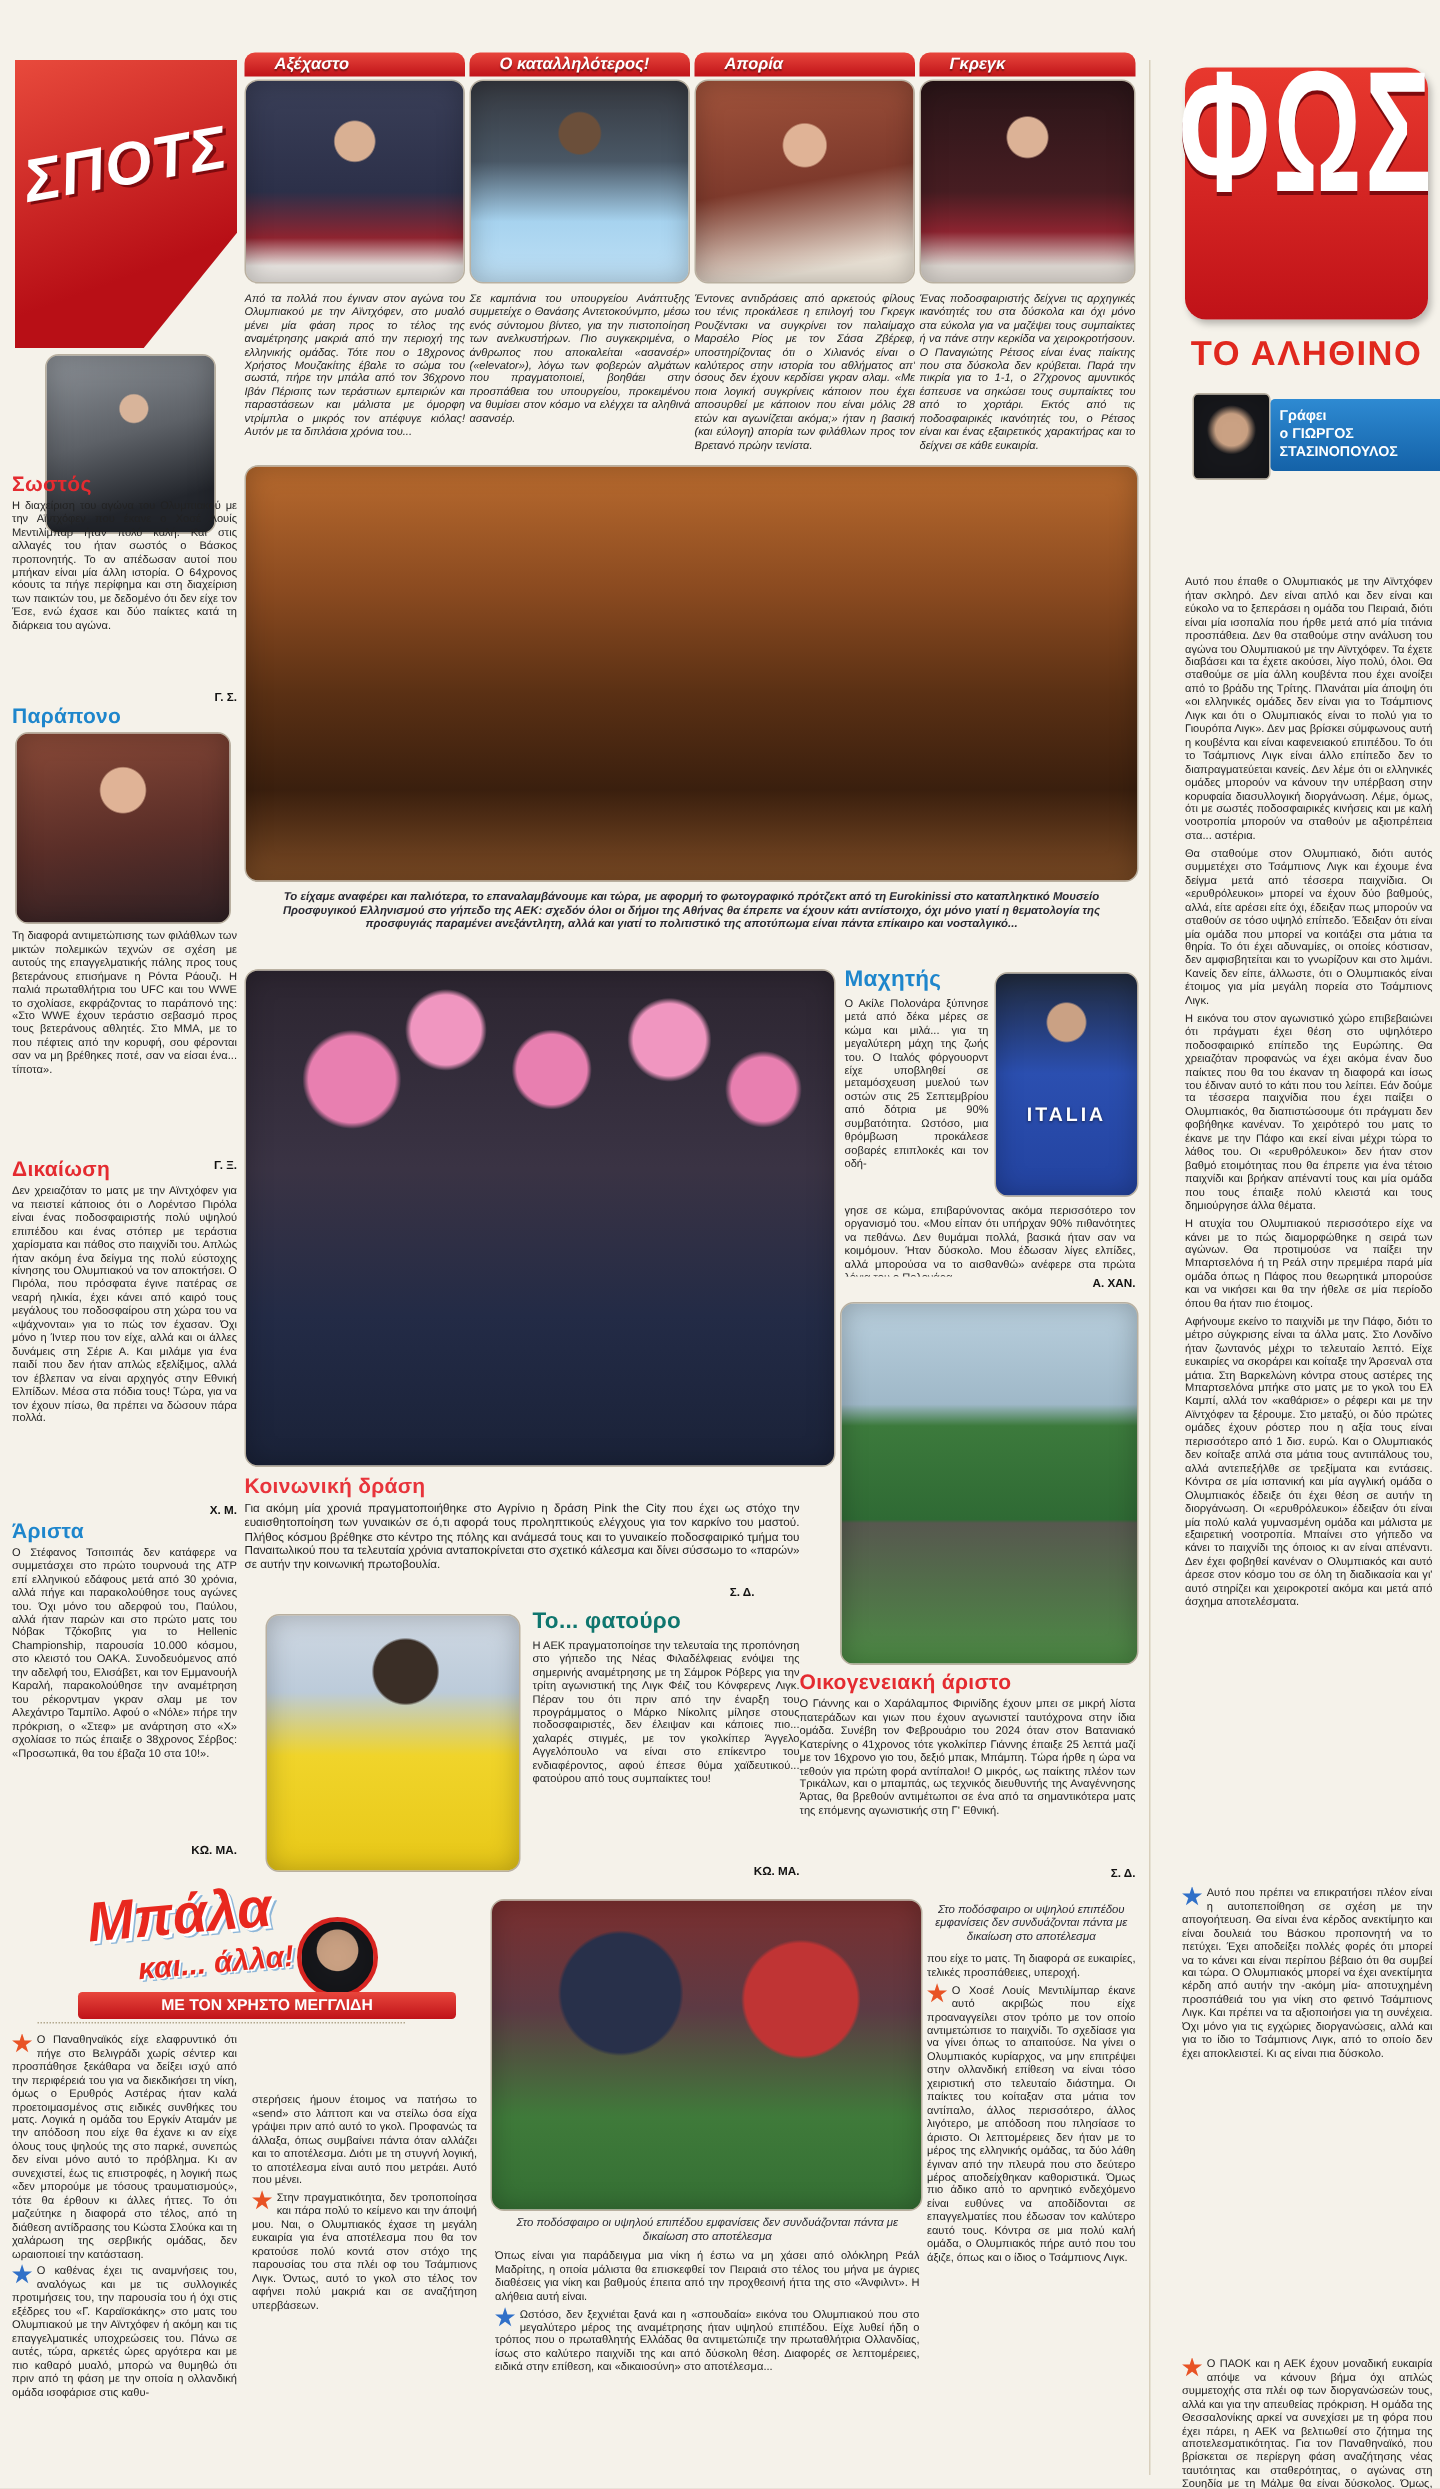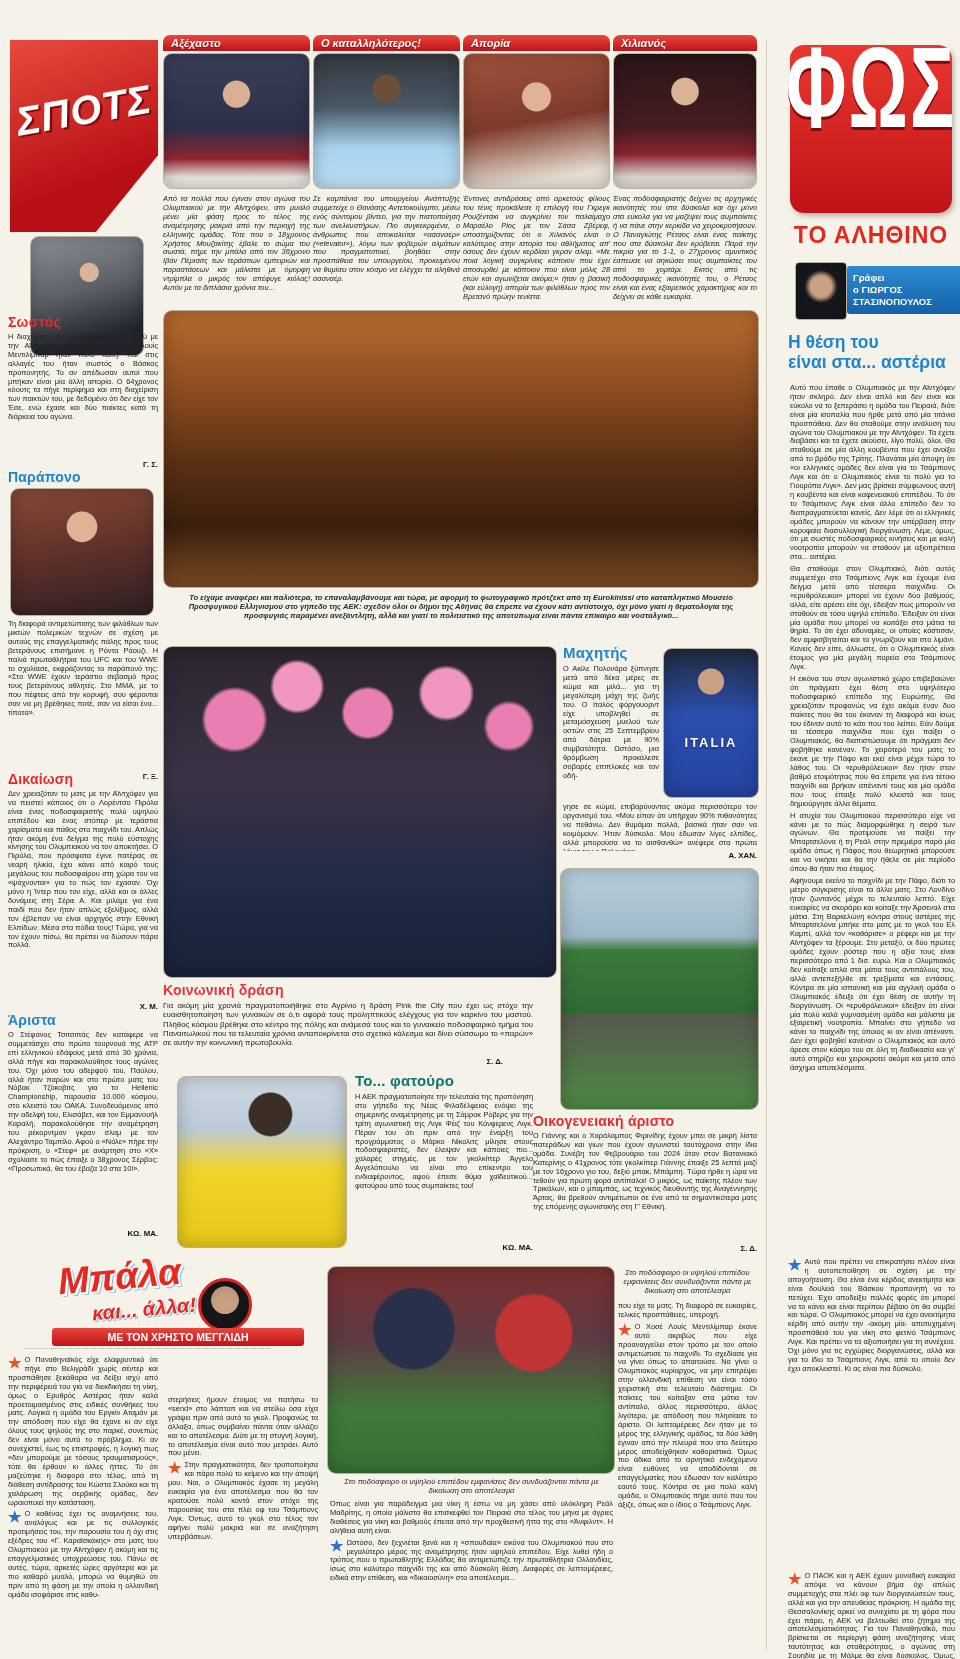--- a/index.html
+++ b/index.html
@@ -1,21 +1,21 @@
 <!DOCTYPE html>
 <html><head>
 <meta charset="utf-8">
 <style>
   html,body{margin:0;padding:0;background:#ddd8cc;}
   #page{position:relative;width:960px;height:1659px;background:#f5f2ea;margin:0 auto;overflow:hidden;
         font-family:"Liberation Sans", sans-serif;color:#1d1d1f;}
   .abs{position:absolute;}
   
   .kicker{height:16px;border-radius:7px 7px 0 0;background:linear-gradient(180deg,#e8463c,#c01319);
-          color:#fff;font-weight:bold;font-style:italic;font-size:11px;line-height:16px;padding-left:8px;
+          color:#fff;font-weight:bold;font-style:italic;font-size:11px;line-height:16px;padding-left:20px;
           text-shadow:0 1px 1px rgba(0,0,0,.4);}
   
   .photo{border-radius:9px;border:1px solid #b9b0a0;box-shadow:inset 0 0 18px rgba(0,0,0,.25);overflow:hidden;}
   .ph-coach{background:radial-gradient(circle at 52% 30%,#d8b49a 9%,rgba(0,0,0,0) 10%),linear-gradient(165deg,#8d9298 0%,#5d6167 45%,#23262c 80%);}
   .ph-mouza{background:radial-gradient(circle at 50% 30%,#d9b093 11%,rgba(0,0,0,0) 12%),linear-gradient(180deg,#3a3f58 0%,#2c3049 55%,#8e2430 78%,#e8e4e0 92%);}
   .ph-giannis{background:radial-gradient(circle at 50% 26%,#6b4f3a 11%,rgba(0,0,0,0) 12%),linear-gradient(180deg,#35383f 0%,#4a5866 40%,#a7d3ef 70%,#bfe0f5 100%);}
   .ph-aporia{background:radial-gradient(circle at 50% 32%,#e0b396 12%,rgba(0,0,0,0) 13%),linear-gradient(170deg,#a2543c 0%,#7e3a2c 50%,#e8e0d4 88%);}
   .ph-retsos{background:radial-gradient(circle at 50% 28%,#dcb296 11%,rgba(0,0,0,0) 12%),linear-gradient(180deg,#2a1518 0%,#471d22 55%,#8c2430 75%,#ded8d2 92%);}
   .ph-still{background:linear-gradient(180deg,#b86a2e 0%,#8a4a20 30%,#5a3014 55%,#3a1f0e 78%,#7a4a24 100%);}
   .ph-balloons{background:radial-gradient(circle at 18% 22%,#e87fb0 7%,rgba(0,0,0,0) 8%),radial-gradient(circle at 34% 12%,#f096c0 6%,rgba(0,0,0,0) 7%),radial-gradient(circle at 52% 20%,#e87fb0 7%,rgba(0,0,0,0) 8%),radial-gradient(circle at 72% 14%,#f096c0 6%,rgba(0,0,0,0) 7%),radial-gradient(circle at 88% 24%,#e87fb0 5%,rgba(0,0,0,0) 6%),linear-gradient(180deg,#2c2530 0%,#3a3344 40%,#232b46 70%,#1a2238 100%);}
@@ -111,21 +111,21 @@
   </div>
 
   <div class="abs" style="left:463px;top:35px;width:147px;">
     <div class="kicker">Απορία</div>
     <div class="photo ph-aporia" style="width:145px;height:134px;margin-top:2px;"></div>
     <div class="body-txt" style="height:160px;margin-top:6px;font-style:italic;">Έντονες αντιδράσεις από αρκετούς φίλους του τένις προκάλεσε η επιλογή του Γκρεγκ Ρουζέντσκι να συγκρίνει τον παλαίμαχο Μαρσέλο Ρίος με τον Σάσα Ζβέρεφ, υποστηρίζοντας ότι ο Χιλιανός είναι ο καλύτερος στην ιστορία του αθλήματος απ' όσους δεν έχουν κερδίσει γκραν σλαμ. «Με ποια λογική συγκρίνεις κάποιον που έχει αποσυρθεί με κάποιον που είναι μόλις 28 ετών και αγωνίζεται ακόμα;» ήταν η βασική (και εύλογη) απορία των φιλάθλων προς τον Βρετανό πρώην τενίστα.</div>
     <div class="sign">Γ. Ξ.</div>
   </div>
 
   <div class="abs" style="left:613px;top:35px;width:144px;">
-    <div class="kicker">Χιλιανός</div>
+    <div class="kicker">Γκρεγκ</div>
     <div class="photo ph-retsos" style="width:142px;height:134px;margin-top:2px;"></div>
     <div class="body-txt" style="height:168px;margin-top:6px;font-style:italic;">Ένας ποδοσφαιριστής δείχνει τις αρχηγικές ικανότητές του στα δύσκολα και όχι μόνο στα εύκολα για να μαζέψει τους συμπαίκτες ή να πάνε στην κερκίδα να χειροκροτήσουν. Ο Παναγιώτης Ρέτσος είναι ένας παίκτης που στα δύσκολα δεν κρύβεται. Παρά την πικρία για το 1-1, ο 27χρονος αμυντικός έσπευσε να σηκώσει τους συμπαίκτες του από το χορτάρι. Εκτός από τις ποδοσφαιρικές ικανότητές του, ο Ρέτσος είναι και ένας εξαιρετικός χαρακτήρας και το δείχνει σε κάθε ευκαιρία.</div>
     <div class="sign">Γ. Σ.</div>
   </div>
 
   <div class="abs photo ph-still" style="left:163px;top:310px;width:594px;height:276px;"></div>
   <div class="abs cap" style="left:172px;top:593px;width:578px;">Το είχαμε αναφέρει και παλιότερα, το επαναλαμβάνουμε και τώρα, με αφορμή το φωτογραφικό πρότζεκτ από τη Eurokinissi στο καταπληκτικό Μουσείο Προσφυγικού Ελληνισμού στο γήπεδο της ΑΕΚ: σχεδόν όλοι οι δήμοι της Αθήνας θα έπρεπε να έχουν κάτι αντίστοιχο, όχι μόνο γιατί η θεματολογία της προσφυγιάς παραμένει ανεξάντλητη, αλλά και γιατί το πολιτιστικό της αποτύπωμα είναι πάντα επίκαιρο και νοσταλγικό...</div>
 
   <div class="abs photo ph-balloons" style="left:163px;top:646px;width:392px;height:330px;"></div>
 
@@ -167,24 +167,20 @@
   </div>
   <div id="fos-tag" class="abs" style="left:788px;top:222px;width:166px;">ΤΟ ΑΛΗΘΙΝΟ</div>
 
   <div class="abs photo ph-avatar" style="left:795px;top:262px;width:50px;height:56px;border-radius:4px;background:radial-gradient(circle at 50% 42%,#caa183 26%,#17181c 40%);"></div>
   <div id="fos-byline-box" class="abs" style="left:847px;top:266px;width:104px;">
     <div>Γράφει</div>
     <div>ο ΓΙΩΡΓΟΣ</div>
     <div>ΣΤΑΣΙΝΟΠΟΥΛΟΣ</div>
   </div>
 
-  <div id="fos-headline" class="abs" style="left:788px;top:332px;width:168px;">
-    <div>Η θέση του</div>
-    <div>είναι στα... αστέρια</div>
-  </div>
 
   <div class="abs body-txt" style="left:790px;top:384px;width:165px;height:858px;">
     <p>Αυτό που έπαθε ο Ολυμπιακός με την Αϊντχόφεν ήταν σκληρό. Δεν είναι απλό και δεν είναι και εύκολο να το ξεπεράσει η ομάδα του Πειραιά, διότι είναι μία ισοπαλία που ήρθε μετά από μία τιτάνια προσπάθεια. Δεν θα σταθούμε στην ανάλυση του αγώνα του Ολυμπιακού με την Αϊντχόφεν. Τα έχετε διαβάσει και τα έχετε ακούσει, λίγο πολύ, όλοι. Θα σταθούμε σε μία άλλη κουβέντα που έχει ανοίξει από το βράδυ της Τρίτης. Πλανάται μία άποψη ότι «οι ελληνικές ομάδες δεν είναι για το Τσάμπιονς Λιγκ και ότι ο Ολυμπιακός είναι το πολύ για το Γιουρόπα Λιγκ». Δεν μας βρίσκει σύμφωνους αυτή η κουβέντα και είναι καφενειακού επιπέδου. Το ότι το Τσάμπιονς Λιγκ είναι άλλο επίπεδο δεν το διαπραγματεύεται κανείς. Δεν λέμε ότι οι ελληνικές ομάδες μπορούν να κάνουν την υπέρβαση στην κορυφαία διασυλλογική διοργάνωση. Λέμε, όμως, ότι με σωστές ποδοσφαιρικές κινήσεις και με καλή νοοτροπία μπορούν να σταθούν με αξιοπρέπεια στα... αστέρια.</p>
     <p>Θα σταθούμε στον Ολυμπιακό, διότι αυτός συμμετέχει στο Τσάμπιονς Λιγκ και έχουμε ένα δείγμα μετά από τέσσερα παιχνίδια. Οι «ερυθρόλευκοι» μπορεί να έχουν δύο βαθμούς, αλλά, είτε αρέσει είτε όχι, έδειξαν πως μπορούν να σταθούν σε τόσο υψηλό επίπεδο. Έδειξαν ότι είναι μία ομάδα που μπορεί να κοιτάξει στα μάτια τα θηρία. Το ότι έχει αδυναμίες, οι οποίες κόστισαν, δεν αμφισβητείται και το γνωρίζουν και στο λιμάνι. Κανείς δεν είπε, άλλωστε, ότι ο Ολυμπιακός είναι έτοιμος για μία μεγάλη πορεία στο Τσάμπιονς Λιγκ.</p>
     <p>Η εικόνα του στον αγωνιστικό χώρο επιβεβαιώνει ότι πράγματι έχει θέση στο υψηλότερο ποδοσφαιρικό επίπεδο της Ευρώπης. Θα χρειαζόταν προφανώς να έχει ακόμα έναν δυο παίκτες που θα του έκαναν τη διαφορά και ίσως του έδιναν αυτό το κάτι που του λείπει. Εάν δούμε τα τέσσερα παιχνίδια που έχει παίξει ο Ολυμπιακός, θα διαπιστώσουμε ότι πράγματι δεν φοβήθηκε κανέναν. Το χειρότερό του ματς το έκανε με την Πάφο και εκεί είναι μέχρι τώρα το λάθος του. Οι «ερυθρόλευκοι» δεν ήταν στον βαθμό ετοιμότητας που θα έπρεπε για ένα τέτοιο παιχνίδι και βρήκαν απέναντί τους και μία ομάδα που τους έπαιξε πολύ κλειστά και τους δημιούργησε άλλα θέματα.</p>
     <p>Η ατυχία του Ολυμπιακού περισσότερο είχε να κάνει με το πώς διαμορφώθηκε η σειρά των αγώνων. Θα προτιμούσε να παίξει την Μπαρτσελόνα ή τη Ρεάλ στην πρεμιέρα παρά μία ομάδα όπως η Πάφος που θεωρητικά μπορούσε και να νικήσει και θα την ήθελε σε μία περίοδο όπου θα ήταν πιο έτοιμος.</p>
     <p>Αφήνουμε εκείνο το παιχνίδι με την Πάφο, διότι το μέτρο σύγκρισης είναι τα άλλα ματς. Στο Λονδίνο ήταν ζωντανός μέχρι το τελευταίο λεπτό. Είχε ευκαιρίες να σκοράρει και κοίταξε την Άρσεναλ στα μάτια. Στη Βαρκελώνη κόντρα στους αστέρες της Μπαρτσελόνα μπήκε στο ματς με το γκολ του Ελ Καμπί, αλλά τον «καθάρισε» ο ρέφερι και με την Αϊντχόφεν τα ξέρουμε. Στο μεταξύ, οι δύο πρώτες ομάδες έχουν ρόστερ που η αξία τους είναι περισσότερο από 1 δισ. ευρώ. Και ο Ολυμπιακός δεν κοίταξε απλά στα μάτια τους αντιπάλους του, αλλά αντεπεξήλθε σε τρεξίματα και εντάσεις. Κόντρα σε μία ισπανική και μία αγγλική ομάδα ο Ολυμπιακός έδειξε ότι έχει θέση σε αυτήν τη διοργάνωση. Οι «ερυθρόλευκοι» έδειξαν ότι είναι μία πολύ καλά γυμνασμένη ομάδα και μάλιστα με εξαιρετική νοοτροπία. Μπαίνει στο γήπεδο να κάνει το παιχνίδι της όποιος κι αν είναι απέναντι. Δεν έχει φοβηθεί κανέναν ο Ολυμπιακός και αυτό άρεσε στον κόσμο του σε όλη τη διαδικασία και γι' αυτό στηρίζει και χειροκροτεί ακόμα και μετά από άσχημα αποτελέσματα.</p>
   </div>
 
   <div class="abs body-txt star-p" style="left:788px;top:1258px;width:167px;height:152px;">

